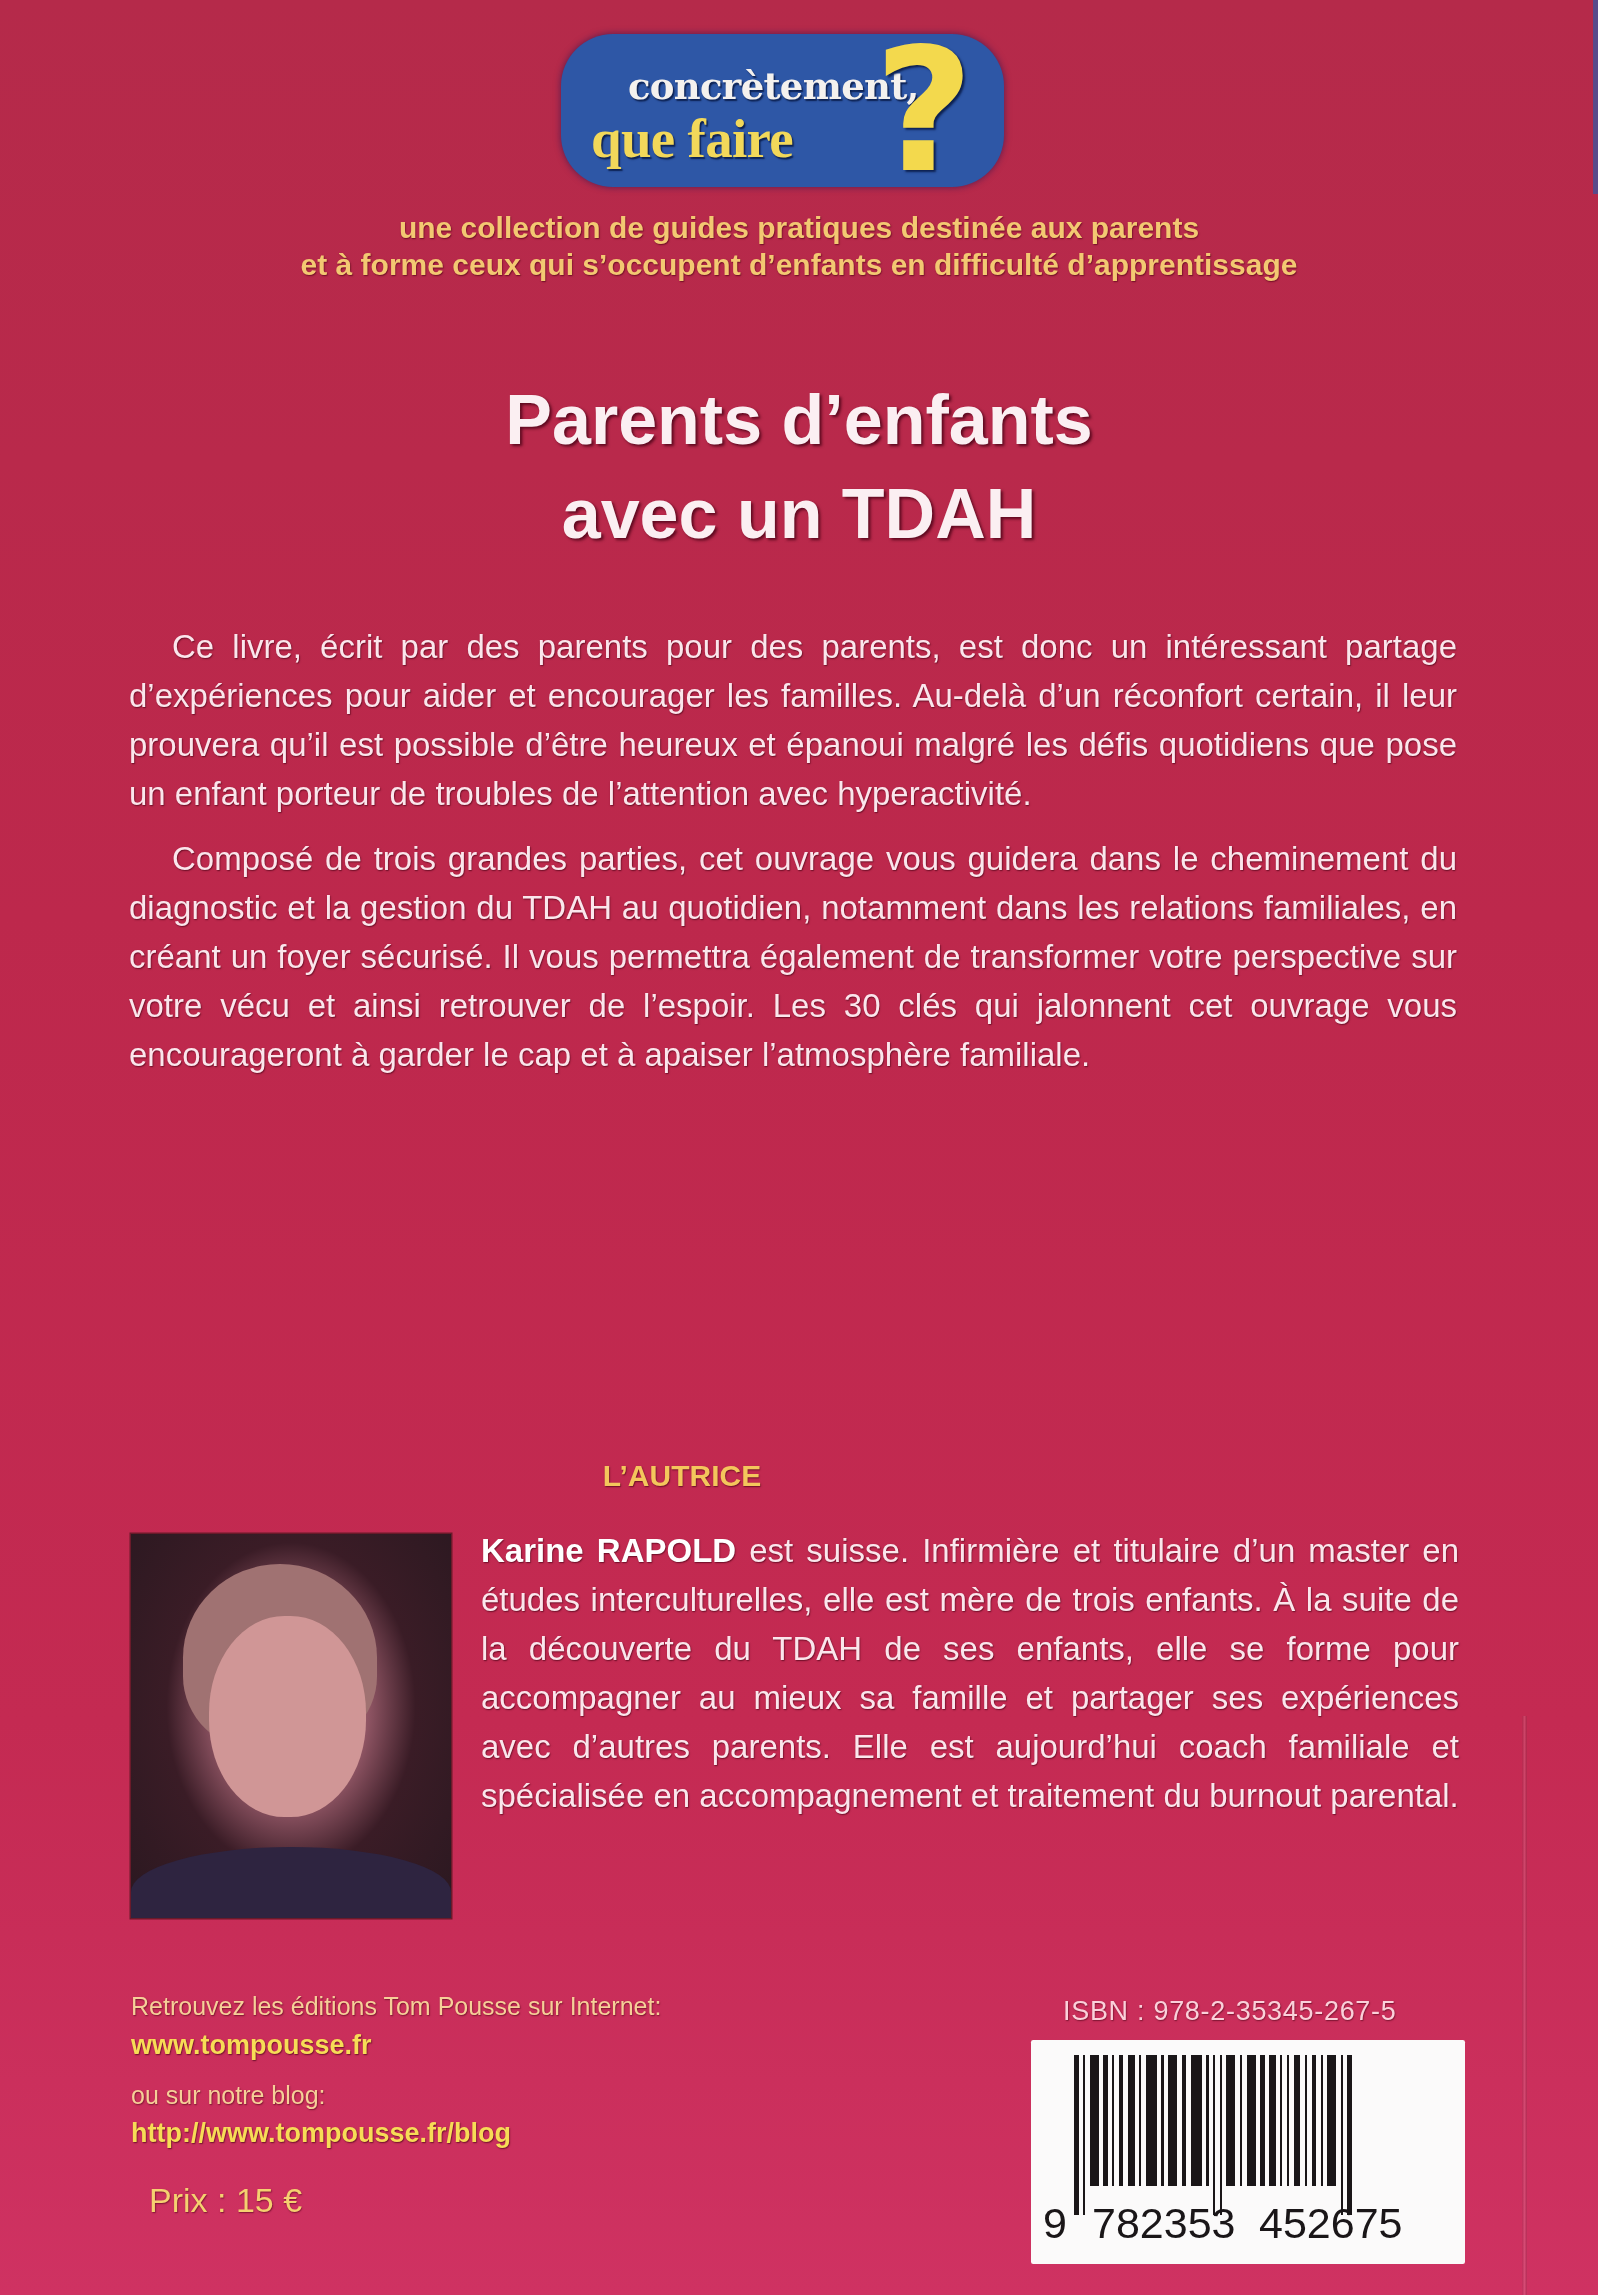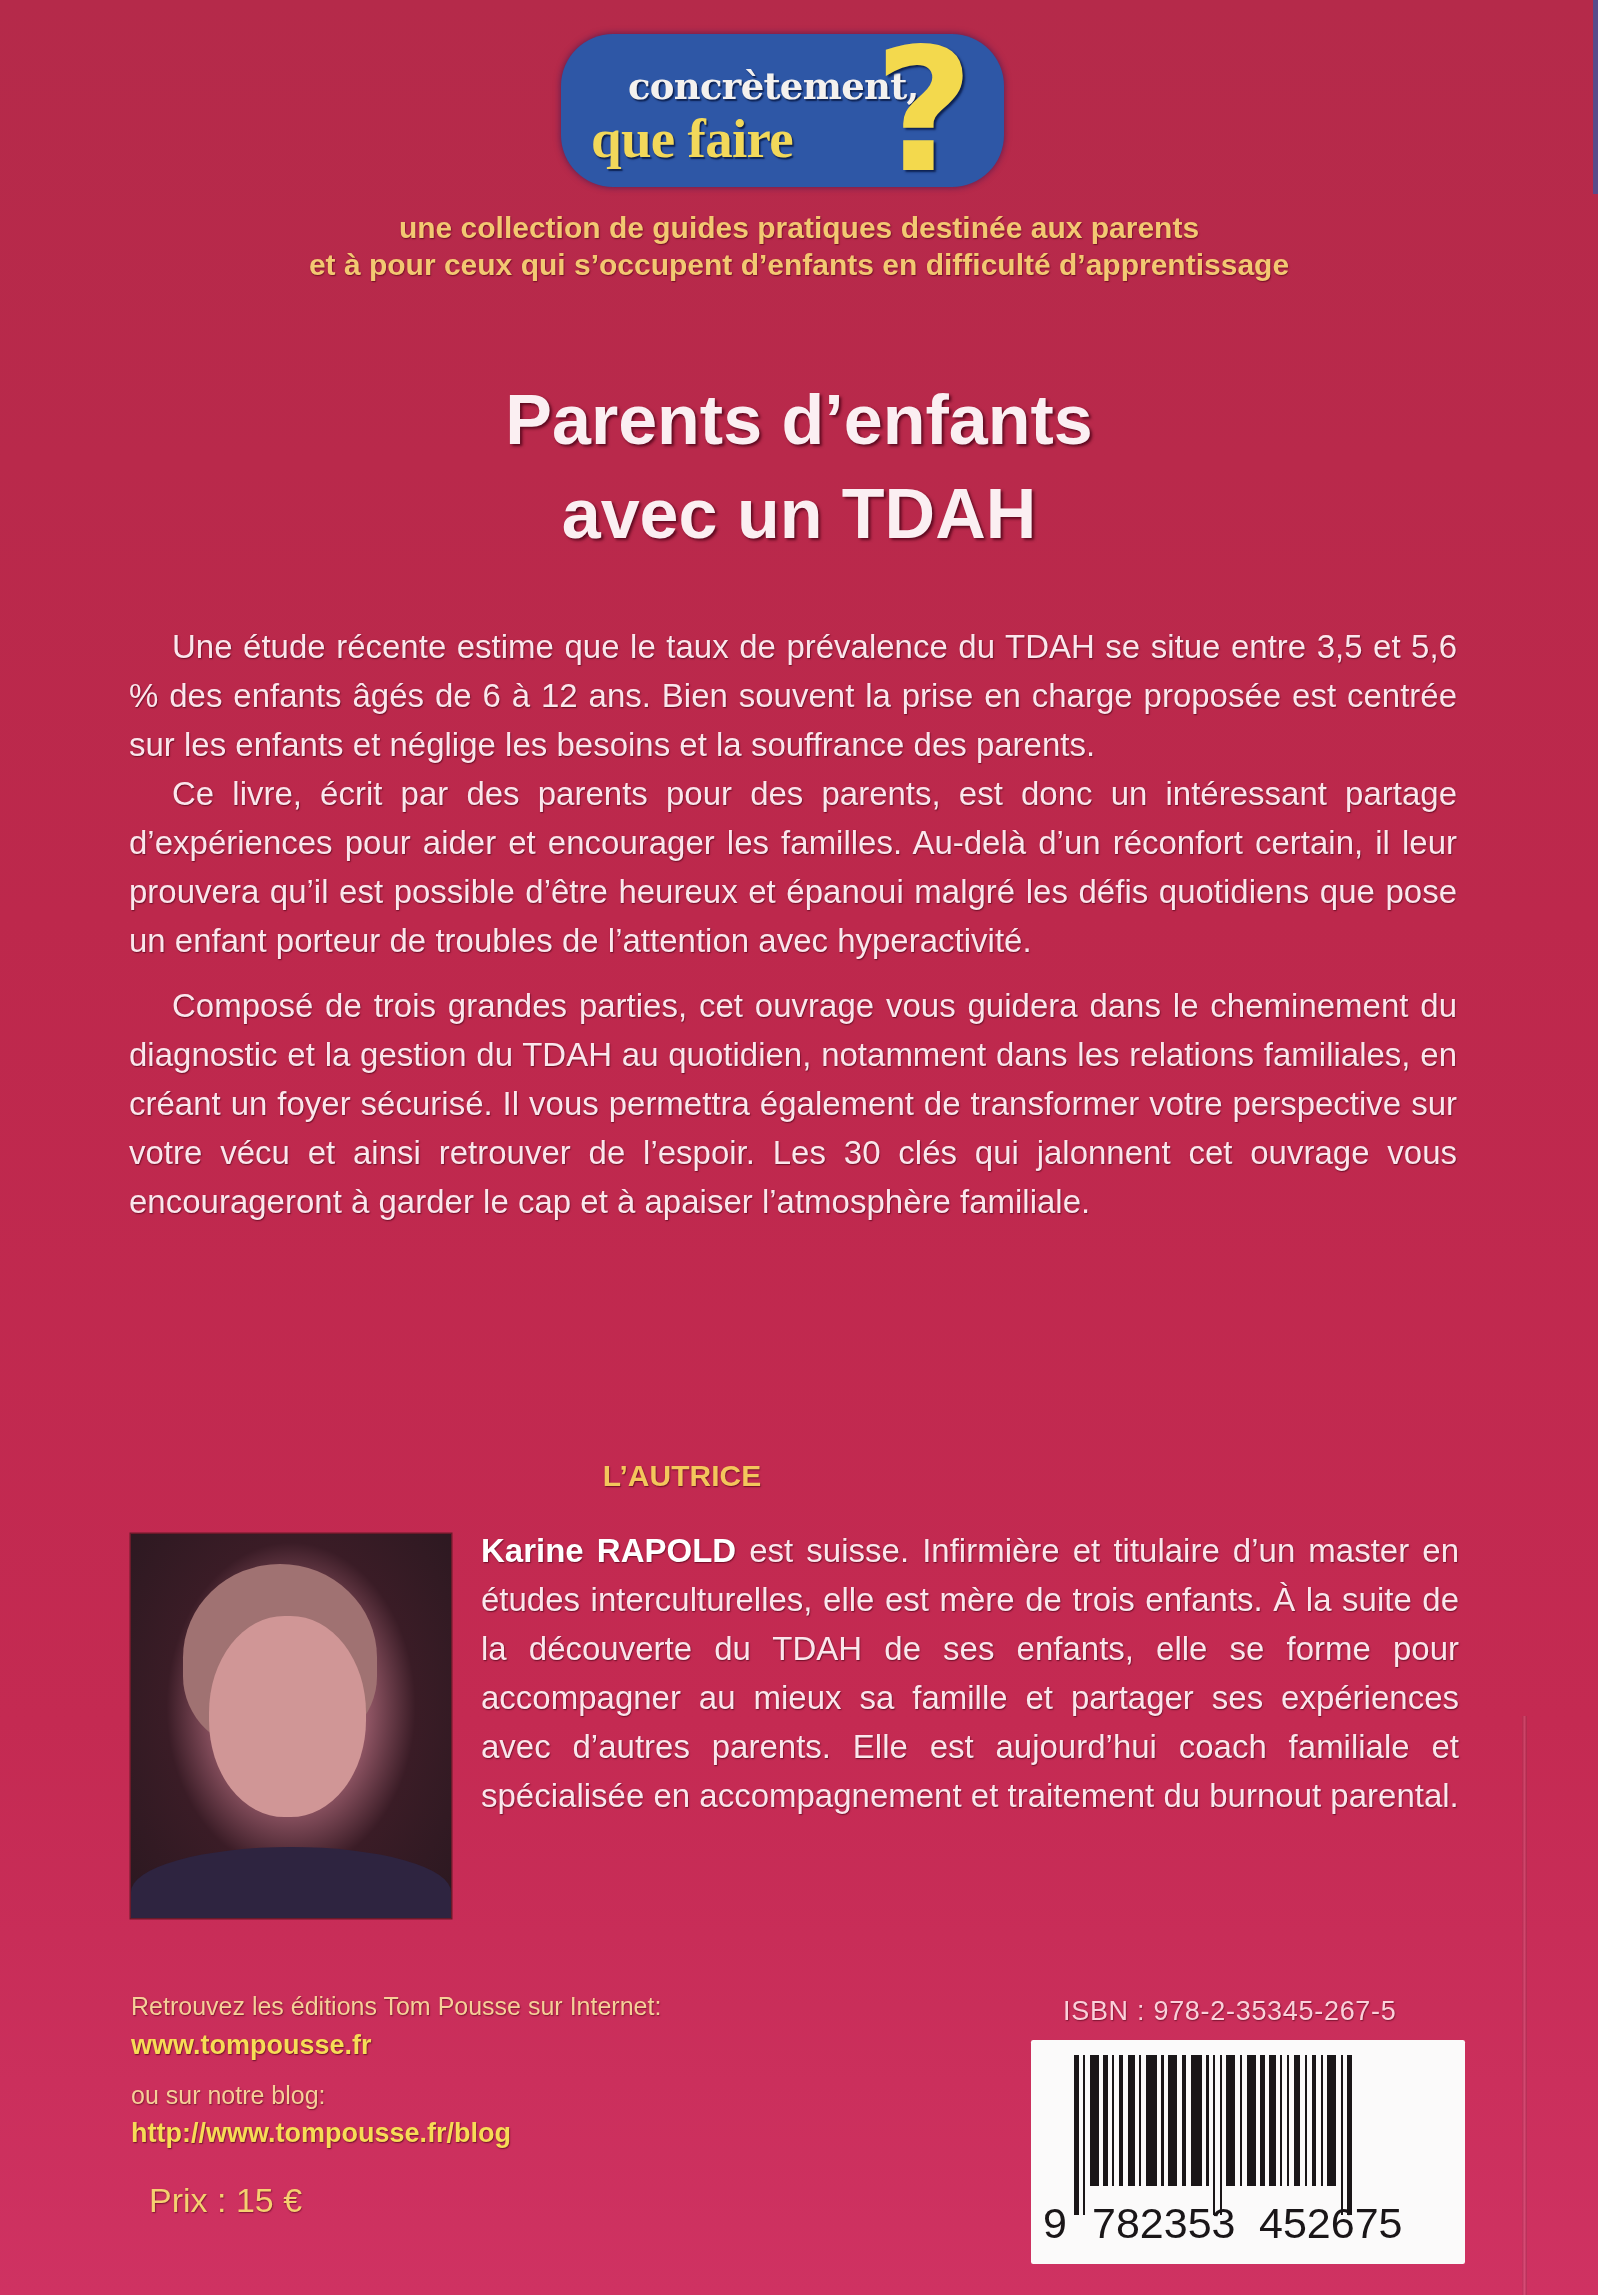--- a/index.html
+++ b/index.html
@@ -71,27 +71,26 @@
 <div class="spine-edge"></div>
 <div class="spine-crease"></div>
 
 <div class="logo">
   <div class="logo-line1">concrètement,</div>
   <div class="logo-line2">que faire</div>
   <div class="logo-q">?</div>
 </div>
 
 <div class="tagline" style="top:209px;">une collection de guides pratiques destinée aux parents</div>
-<div class="tagline" style="top:246px;">et à pour ceux qui s’occupent d’enfants en difficulté d’apprentissage</div>
+<div class="tagline" style="top:246px;">et à forme ceux qui s’occupent d’enfants en difficulté d’apprentissage</div>
 
 <div class="title" style="top:375px;">Parents d’enfants</div>
 <div class="title" style="top:469px;">avec un TDAH</div>
 
 <div class="body-text" style="top:622px;">
-  <p>Une étude récente estime que le taux de prévalence du TDAH se situe entre 3,5 et 5,6 % des enfants âgés de 6 à 12 ans. Bien souvent la prise en charge proposée est centrée sur les enfants et néglige les besoins et la souffrance des parents.</p>
   <p>Ce livre, écrit par des parents pour des parents, est donc un intéressant partage d’expériences pour aider et encourager les familles. Au-delà d’un réconfort certain, il leur prouvera qu’il est possible d’être heureux et épanoui malgré les défis quotidiens que pose un enfant porteur de troubles de l’attention avec hyperactivité.</p>
   <p style="margin-top:16.4px;">Composé de trois grandes parties, cet ouvrage vous guidera dans le cheminement du diagnostic et la gestion du TDAH au quotidien, notamment dans les relations familiales, en créant un foyer sécurisé. Il vous permettra également de transformer votre perspective sur votre vécu et ainsi retrouver de l’espoir. Les 30 clés qui jalonnent cet ouvrage vous encourageront à garder le cap et à apaiser l’atmosphère familiale.</p>
 </div>
 
 <div class="section-label" style="top:1459px;">L’AUTRICE</div>
 
 <div class="photo">
   <div class="hair"></div>
   <div class="face"></div>
   <div class="shoulders"></div>

